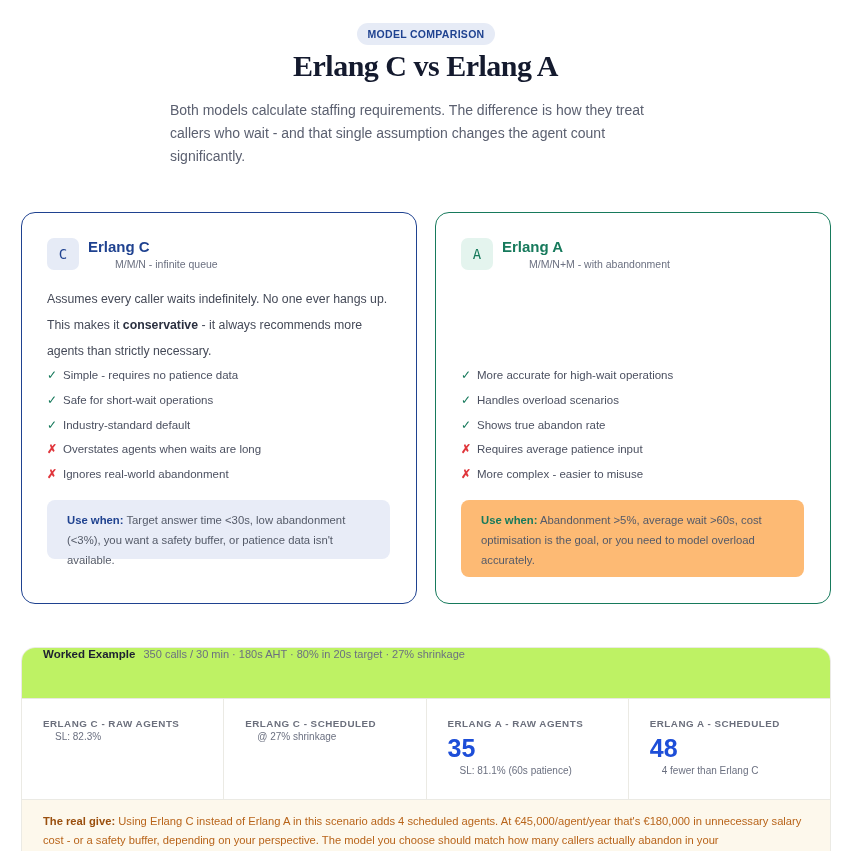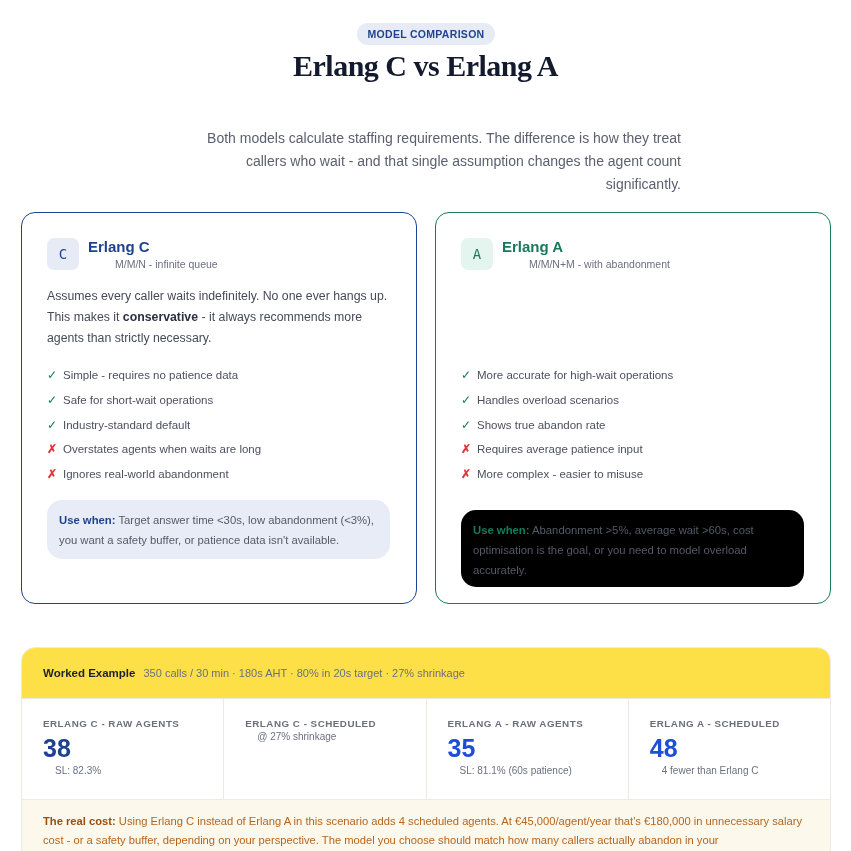--- a/index.html
+++ b/index.html
@@ -11,22 +11,22 @@
     background: #e6ebf6; border-radius: 11px; color: #1f4290;
     font-family: "Liberation Sans", sans-serif; font-weight: 700; font-size: 10.5px;
     letter-spacing: 0.3px; display: flex; align-items: center; justify-content: center;
   }
   .title {
     position: absolute; left: 0; width: 851px; top: 49px; text-align: center;
     font-family: "Liberation Serif", serif; font-weight: 700; font-size: 30px; color: #141a2e;
     letter-spacing: -0.5px;
   }
   .subtitle {
-    position: absolute; left: 170px; width: 511px; top: 99px; text-align: right;
-    font-family: "Liberation Sans", sans-serif; font-size: 14px; line-height: 23px; color: #5b6070; margin-top: 28px;
+    position: absolute; left: 170px; width: 511px; top: 99px; text-align: left;
+    font-family: "Liberation Sans", sans-serif; font-size: 14px; line-height: 23px; color: #5b6070;
   }
 
   .card {
     position: absolute; top: 212px; width: 396px; height: 392px; border-radius: 14px;
     background: #fff; padding: 0;
   }
   .card.c { left: 21px; border: 1.2px solid #1f4290; }
   .card.a { left: 435px; border: 1.2px solid #177a5c; }
 
   .badge {
@@ -42,49 +42,49 @@
     font-weight: 700; font-size: 15px;
   }
   .card.c .card-title { color: #1f4290; }
   .card.a .card-title { color: #177a5c; }
   .card-sub {
     position: absolute; left: 66px; top: 45px; font-family: "Liberation Sans", sans-serif;
     font-size: 10.5px; color: #6b7080; padding-left: 27px;
   }
   .card-desc {
     position: absolute; left: 25px; top: 73px; width: 352px;
-    font-family: "Liberation Sans", sans-serif; font-size: 12.3px; line-height: 21px; color: #454a58;
+    font-family: "Liberation Sans", sans-serif; font-size: 12.3px; line-height: 26px; color: #454a58;
   }
   .card-desc b { color: #2b3040; }
 
   .list { position: absolute; left: 25px; top: 150px; list-style: none; }
   .list li {
     height: 24.7px; display: flex; align-items: center;
     font-family: "Liberation Sans", sans-serif; font-size: 11.5px; color: #4b5060;
   }
   .list .mk { width: 16px; display: inline-block; font-size: 12px; }
   .list .mk.yes { color: #177a5c; }
   .list .mk.no { color: #e0363c; font-weight: 700; }
 
   .usewhen {
-    position: absolute; left: 25px; border-radius: 15px; padding: 10px 12px;
+    position: absolute; left: 25px; border-radius: 8px; padding: 10px 20px;
     font-family: "Liberation Sans", sans-serif; font-size: 11.3px; line-height: 20px; color: #545a68;
   }
   .card.c .usewhen { top: 287px; width: 343px; height: 59px; background: #e8ecf7; }
-  .card.a .usewhen { top: 297px; width: 343px; height: 77px; background: #000000; }
+  .card.a .usewhen { top: 287px; width: 343px; height: 77px; background: #fdba74; }
   .card.c .usewhen b { color: #1f4290; }
   .card.a .usewhen b { color: #177a5c; }
 
   .worked {
     position: absolute; left: 21px; top: 647px; width: 810px; height: 230px;
     border: 1px solid #ebeae4; border-radius: 14px; overflow: hidden; background: #fff;
   }
   .worked-head {
-    height: 51px; background: #fde047; border-bottom: 1px solid #e9e8e2;
-    display: flex; align-items: center; padding-left: 21px;
+    height: 51px; background: #bef264; border-bottom: 1px solid #e9e8e2;
+    display: flex; padding-left: 21px;
     font-family: "Liberation Sans", sans-serif;
   }
   .worked-head .wt { font-weight: 700; font-size: 11.5px; color: #1d2030; margin-right: 8px; }
   .worked-head .wd { font-size: 11px; color: #6b7080; }
 
   .stats { display: flex; height: 101px; border-bottom: 1px solid #ebeae4; }
   .stat { flex: 1; border-right: 1px solid #ebeae4; padding: 19px 0 0 21px; font-family: "Liberation Sans", sans-serif; }
   .stat:last-child { border-right: none; }
   .stat .lbl { font-size: 9.8px; font-weight: 700; color: #6b6f7c; letter-spacing: 0.5px; }
   .stat .num { font-size: 25px; font-weight: 700; margin-top: 4px; line-height: 30px; }
@@ -165,32 +165,31 @@
 </div>
 
 <div class="worked">
   <div class="worked-head">
     <span class="wt">Worked Example</span>
     <span class="wd">350 calls / 30 min · 180s AHT · 80% in 20s target · 27% shrinkage</span>
   </div>
   <div class="stats">
     <div class="stat c">
       <div class="lbl">ERLANG C - RAW AGENTS</div>
-      <div class="num">38</div>
       <div class="note">SL: 82.3%</div>
     </div>
     <div class="stat c">
       <div class="lbl">ERLANG C - SCHEDULED</div>
       <div class="note">@ 27% shrinkage</div>
     </div>
     <div class="stat a">
       <div class="lbl">ERLANG A - RAW AGENTS</div>
       <div class="num">35</div>
       <div class="note">SL: 81.1% (60s patience)</div>
     </div>
     <div class="stat a">
       <div class="lbl">ERLANG A - SCHEDULED</div>
       <div class="num">48</div>
       <div class="note">4 fewer than Erlang C</div>
     </div>
   </div>
-  <div class="cost"><b>The real cost:</b><span> Using Erlang C instead of Erlang A in this scenario adds 4 scheduled agents. At €45,000/agent/year that's €180,000 in unnecessary salary cost - or a safety buffer, depending on your perspective. The model you choose should match how many callers actually abandon in your</span></div>
+  <div class="cost"><b>The real give:</b><span> Using Erlang C instead of Erlang A in this scenario adds 4 scheduled agents. At €45,000/agent/year that's €180,000 in unnecessary salary cost - or a safety buffer, depending on your perspective. The model you choose should match how many callers actually abandon in your</span></div>
 </div>
 
 </body></html>

